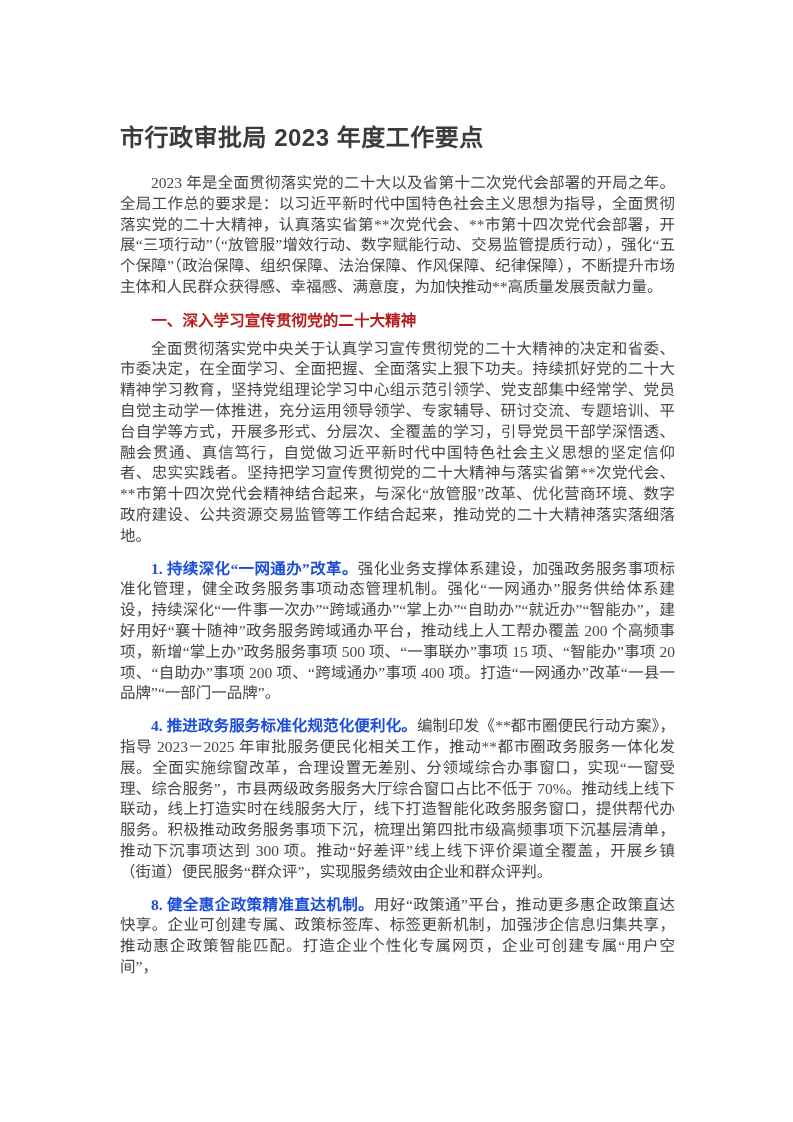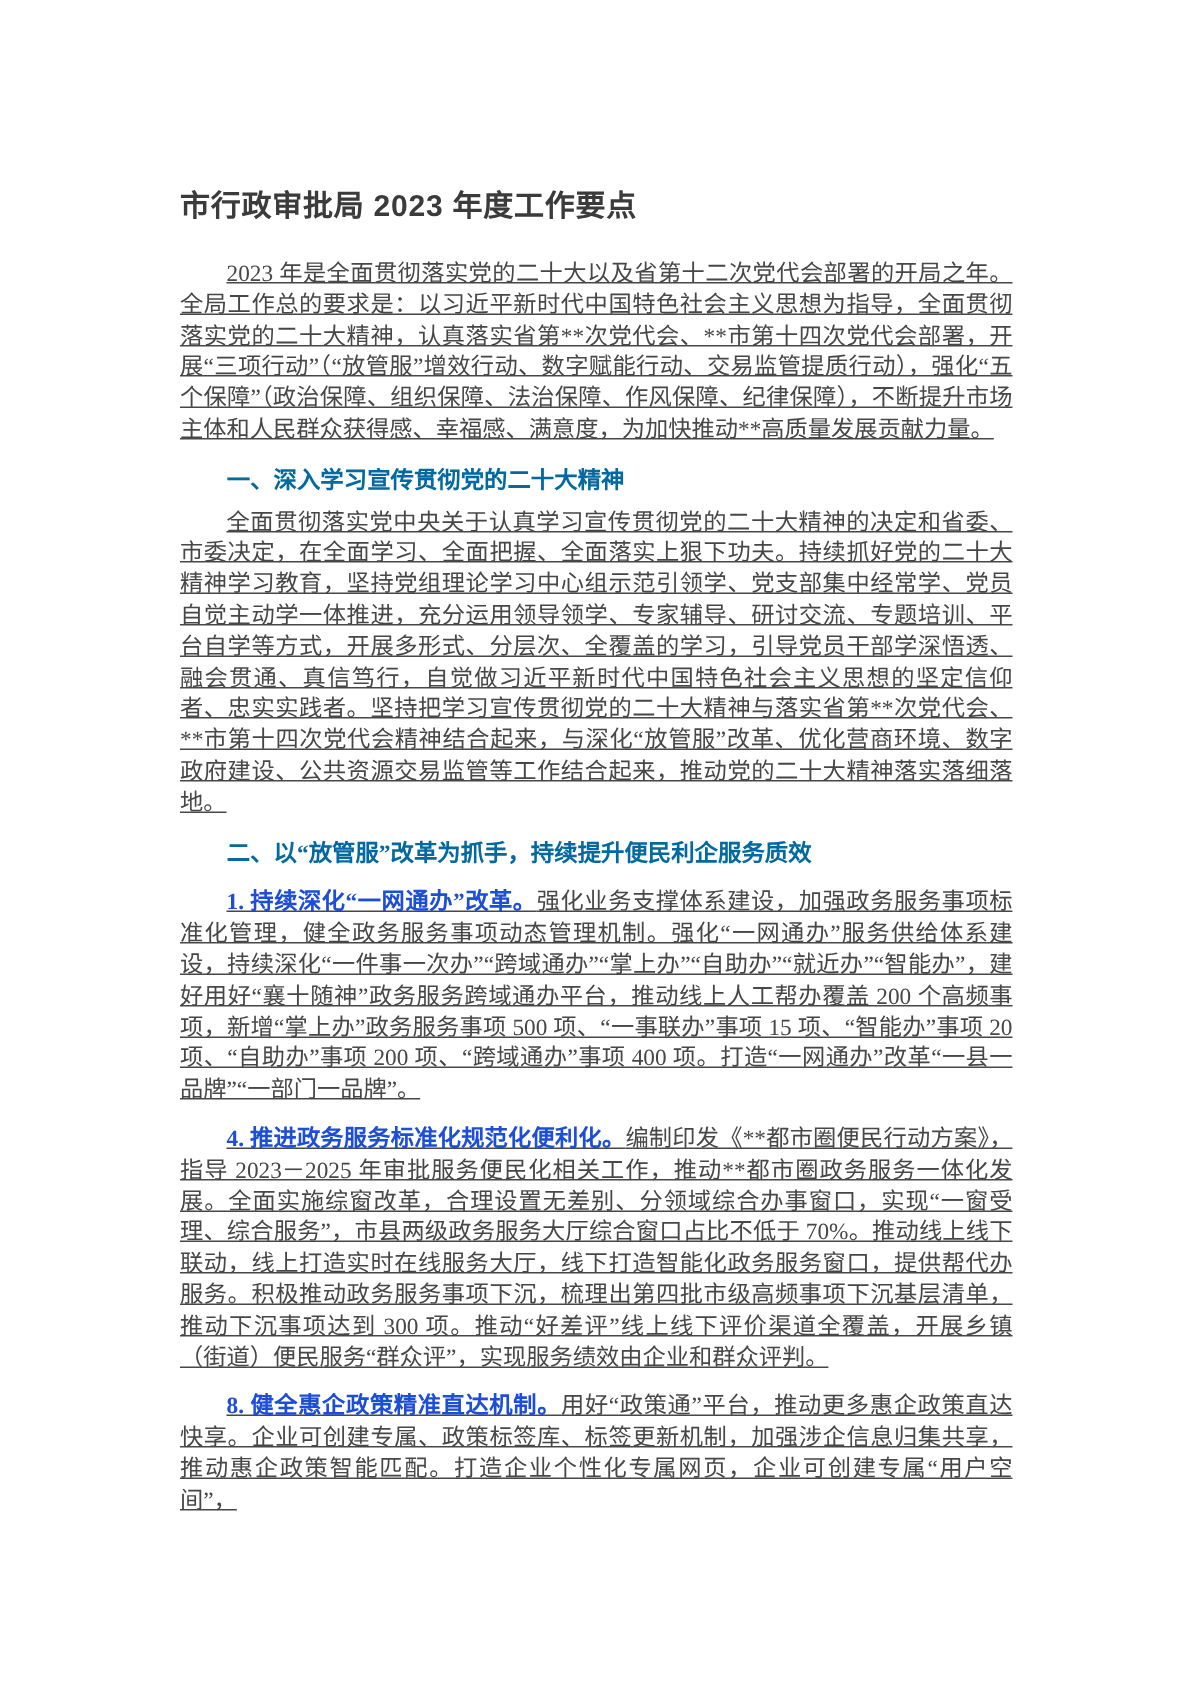--- a/index.html
+++ b/index.html
@@ -11,43 +11,42 @@
     position: relative;
     width: 793px;
     height: 1122px;
     background: #ffffff;
     box-sizing: border-box;
     padding: 123px 118px 0 120px;
     overflow: hidden;
   }
   .doc-title {
     font-family: "Liberation Sans", sans-serif;
-    font-size: 20px;
+    font-size: 24px;
     line-height: 30px;
     font-weight: 700;
     color: #3b3b3b;
     letter-spacing: 0.5px;
     margin: 0 0 20px 0;
   }
   .para {
     font-family: "Liberation Serif", serif;
     font-size: 15.5px;
     line-height: 20.8px;
     color: #474747;
     text-align: justify;
     text-indent: 2em;
     margin: 0;
-    text-decoration: underline;
   }
   .sec-heading {
     font-family: "Liberation Serif", serif;
     font-size: 15.6px;
     line-height: 20.8px;
     font-weight: 700;
-    color: #0369a1;
+    color: #b91c1c;
     text-align: justify;
     text-indent: 2em;
     margin: 13px 0 7px 0;
   }
   .item {
     margin-top: 12px;
   }
   .lead {
     font-weight: 700;
     color: #1d4ed8;
@@ -59,21 +58,20 @@
 <div class="page">
 
   <h1 class="doc-title">市行政审批局 2023 年度工作要点</h1>
 
   <p class="para">2023 年是全面贯彻落实党的二十大以及省第十二次党代会部署的开局之年。全局工作总的要求是：以习近平新时代中国特色社会主义思想为指导，全面贯彻落实党的二十大精神，认真落实省第**次党代会、**市第十四次党代会部署，开展“三项行动”（“放管服”增效行动、数字赋能行动、交易监管提质行动），强化“五个保障”（政治保障、组织保障、法治保障、作风保障、纪律保障），不断提升市场主体和人民群众获得感、幸福感、满意度，为加快推动**高质量发展贡献力量。</p>
 
   <h2 class="sec-heading">一、深入学习宣传贯彻党的二十大精神</h2>
 
   <p class="para">全面贯彻落实党中央关于认真学习宣传贯彻党的二十大精神的决定和省委、市委决定，在全面学习、全面把握、全面落实上狠下功夫。持续抓好党的二十大精神学习教育，坚持党组理论学习中心组示范引领学、党支部集中经常学、党员自觉主动学一体推进，充分运用领导领学、专家辅导、研讨交流、专题培训、平台自学等方式，开展多形式、分层次、全覆盖的学习，引导党员干部学深悟透、融会贯通、真信笃行，自觉做习近平新时代中国特色社会主义思想的坚定信仰者、忠实实践者。坚持把学习宣传贯彻党的二十大精神与落实省第**次党代会、**市第十四次党代会精神结合起来，与深化“放管服”改革、优化营商环境、数字政府建设、公共资源交易监管等工作结合起来，推动党的二十大精神落实落细落地。</p>
 
-  <h2 class="sec-heading">二、以“放管服”改革为抓手，持续提升便民利企服务质效</h2>
 
   <p class="para item"><b class="lead">1. 持续深化“一网通办”改革。</b><span>强化业务支撑体系建设，加强政务服务事项标准化管理，健全政务服务事项动态管理机制。强化“一网通办”服务供给体系建设，持续深化“一件事一次办”“跨域通办”“掌上办”“自助办”“就近办”“智能办”，建好用好“襄十随神”政务服务跨域通办平台，推动线上人工帮办覆盖 200 个高频事项，新增“掌上办”政务服务事项 500 项、“一事联办”事项 15 项、“智能办”事项 20 项、“自助办”事项 200 项、“跨域通办”事项 400 项。打造“一网通办”改革“一县一品牌”“一部门一品牌”。</span></p>
 
   <p class="para item"><b class="lead">4. 推进政务服务标准化规范化便利化。</b><span>编制印发《**都市圈便民行动方案》，指导 2023－2025 年审批服务便民化相关工作，推动**都市圈政务服务一体化发展。全面实施综窗改革，合理设置无差别、分领域综合办事窗口，实现“一窗受理、综合服务”，市县两级政务服务大厅综合窗口占比不低于 70%。推动线上线下联动，线上打造实时在线服务大厅，线下打造智能化政务服务窗口，提供帮代办服务。积极推动政务服务事项下沉，梳理出第四批市级高频事项下沉基层清单，推动下沉事项达到 300 项。推动“好差评”线上线下评价渠道全覆盖，开展乡镇（街道）便民服务“群众评”，实现服务绩效由企业和群众评判。</span></p>
 
   <p class="para item"><b class="lead">8. 健全惠企政策精准直达机制。</b><span>用好“政策通”平台，推动更多惠企政策直达快享。企业可创建专属、政策标签库、标签更新机制，加强涉企信息归集共享，推动惠企政策智能匹配。打造企业个性化专属网页，企业可创建专属“用户空间”，</span></p>
 
 </div>
 
 </body></html>

